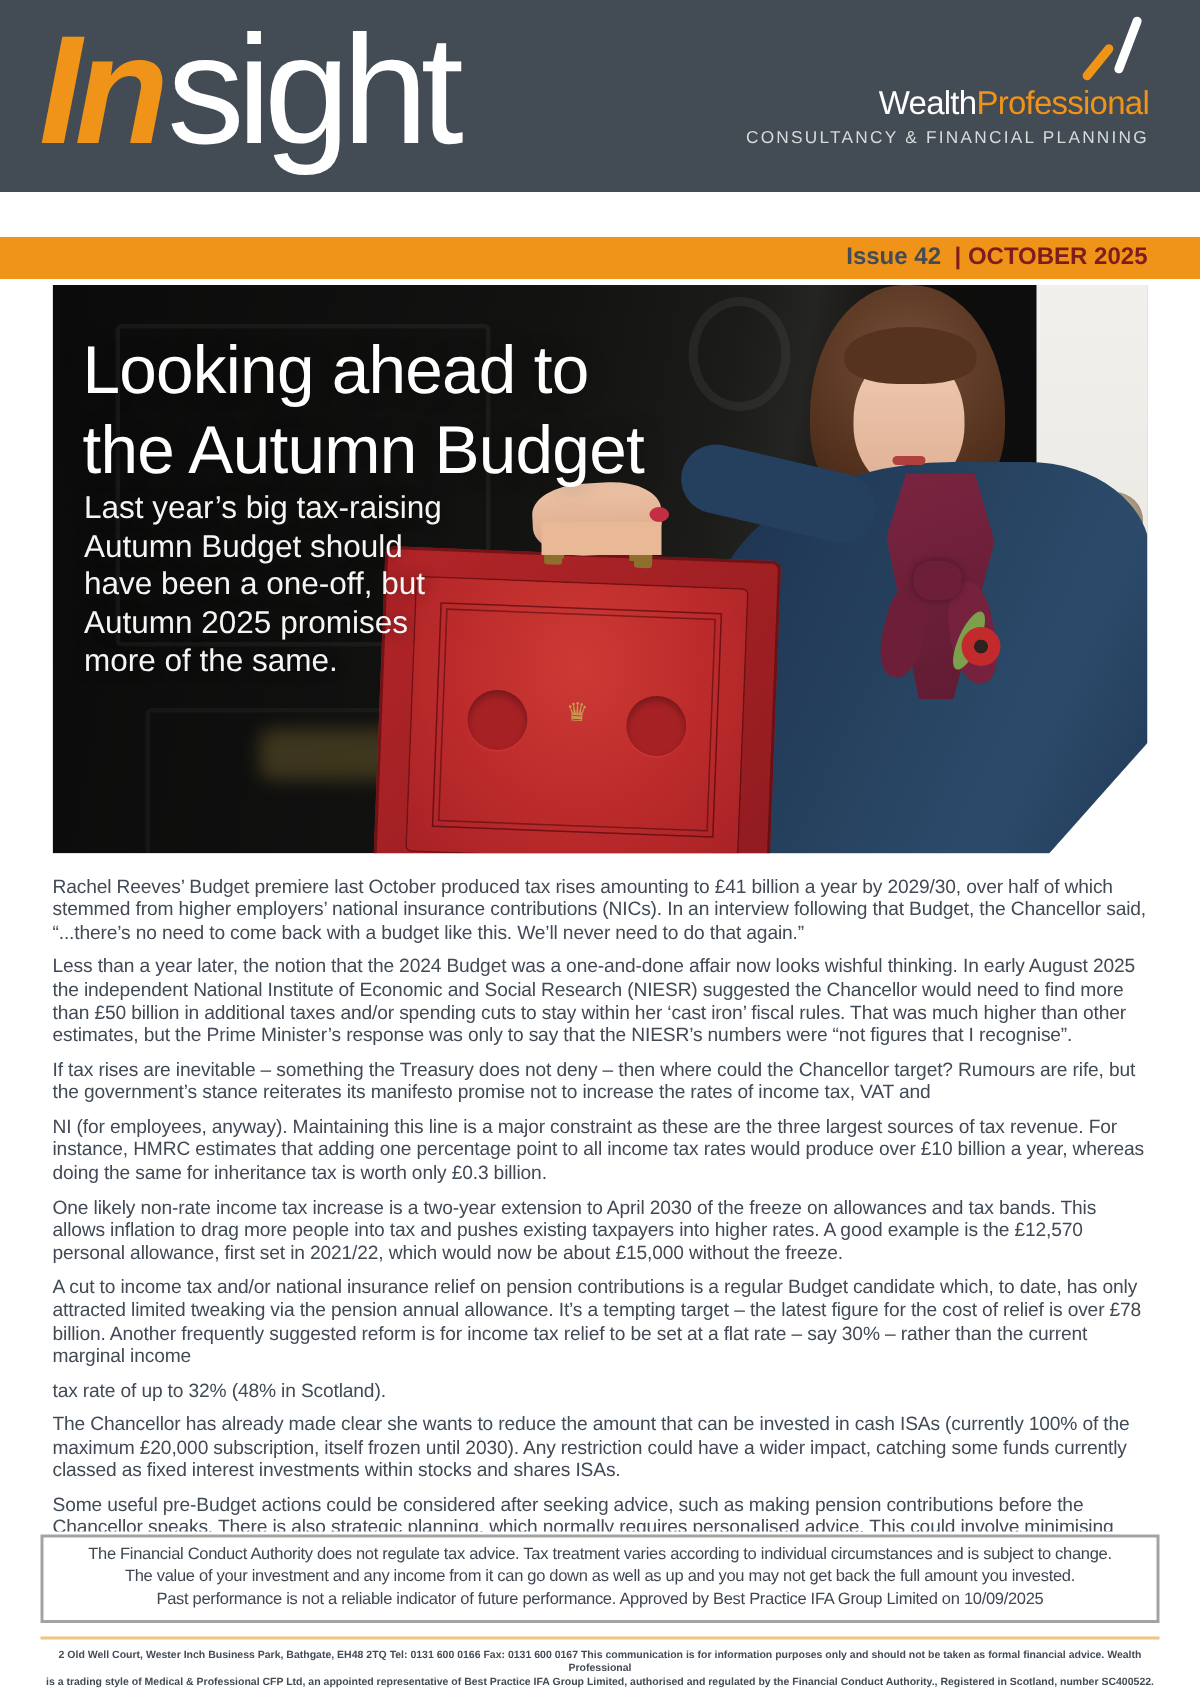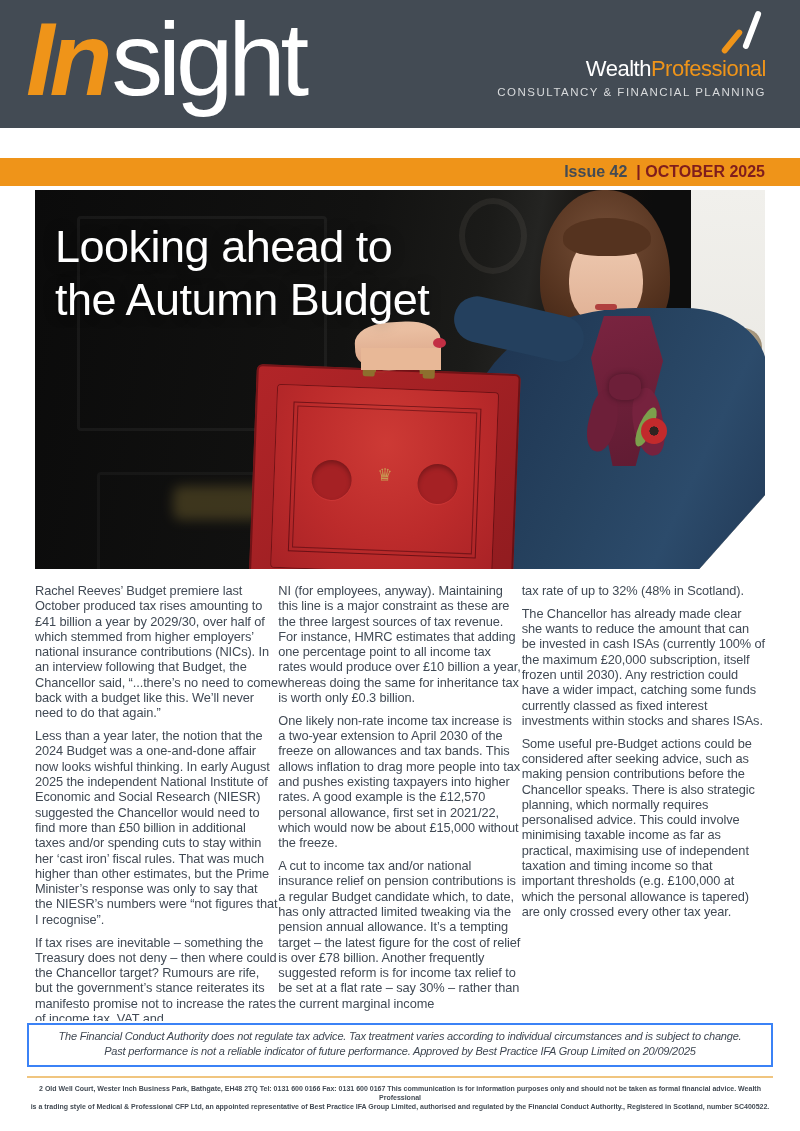--- a/index.html
+++ b/index.html
@@ -111,28 +111,28 @@
                 background:#c22f44; border-radius:50%; }
 
   .hero-headline { position:absolute; left:20px; top:14px; z-index:10; color:#ffffff;
                    font-size:45px; line-height:53px; font-weight:500; letter-spacing:-0.5px;
                    text-shadow:0 0 14px rgba(0,0,0,.35);margin-top:16px; }
   .hero-standfirst { position:absolute; left:21px; top:136px; z-index:10; color:#f5f5f5;
                      font-size:21px; line-height:25.5px; font-weight:400;
                      text-shadow:0 0 10px rgba(0,0,0,.45); }
 
   
-  .article { display:flex; padding:14px 35px 0; height:452px; overflow:hidden; }
+  .article { display:flex; padding:14px 35px 0; height:452px; overflow:hidden;flex-direction:column; }
   .article .col { flex:1; }
   .article p { font-size:12.8px; line-height:15.3px; margin:0 0 7.5px; color:#414A55; letter-spacing:-0.1px; }
   .article h3 { color:#F09B1C; font-size:18px; font-weight:700; margin:3px 0 6px; letter-spacing:-0.2px; }
 
   
-  .disclaimer { margin:2px 27px 0; border:2px solid #3b82f6; padding:4px 14px 6px;
-                text-align:center; font-style:italic; font-size:11px; line-height:15px;
+  .disclaimer { margin:2px 27px 0; border:2px solid #a3a3a3; padding:4px 14px 6px;
+                text-align:center; font-size:11px; line-height:15px;
                 color:#3F4752; font-weight:500; letter-spacing:-0.2px; }
   .divider { margin:9px 27px 6px; height:2px; background:#F0C57F; }
   .smallprint { margin:0 27px; text-align:center; font-size:7px; line-height:9px;
                 color:#434B54; font-weight:600; }
 </style>
 </head>
 <body>
 
 <header class="masthead">
   <div class="logo">
@@ -193,20 +193,27 @@
     <div class="hinge-r"></div>
   </div>
   <div class="fist"></div>
   <div class="fingers"></div>
   <div class="thumb-nail"></div>
 
   <h1 class="hero-headline">
     <div>Looking ahead to</div>
     <div>the Autumn Budget</div>
   </h1>
+  <div class="hero-standfirst">
+    <div>Last year’s big tax-raising</div>
+    <div>Autumn Budget should</div>
+    <div>have been a one-off, but</div>
+    <div>Autumn 2025 promises</div>
+    <div>more of the same.</div>
+  </div>
 </section>
 
 <main class="article">
   <div class="col">
       <p>Rachel Reeves’ Budget premiere last October produced tax rises amounting to £41 billion a year by 2029/30, over half of which stemmed from higher employers’ national insurance contributions (NICs). In an interview following that Budget, the Chancellor said, “...there’s no need to come back with a budget like this. We’ll never need to do that again.”</p>
       <p>Less than a year later, the notion that the 2024 Budget was a one-and-done affair now looks wishful thinking. In early August 2025 the independent National Institute of Economic and Social Research (NIESR) suggested the Chancellor would need to find more than £50 billion in additional taxes and/or spending cuts to stay within her ‘cast iron’ fiscal rules. That was much higher than other estimates, but the Prime Minister’s response was only to say that the NIESR’s numbers were “not figures that I recognise”.</p>
       <p>If tax rises are inevitable – something the Treasury does not deny – then where could the Chancellor target? Rumours are rife, but the government’s stance reiterates its manifesto promise not to increase the rates of income tax, VAT and</p>
     </div>
   <div class="col">
       <p>NI (for employees, anyway). Maintaining this line is a major constraint as these are the three largest sources of tax revenue. For instance, HMRC estimates that adding one percentage point to all income tax rates would produce over £10 billion a year, whereas doing the same for inheritance tax is worth only £0.3 billion.</p>
@@ -215,21 +222,22 @@
     </div>
   <div class="col">
       <p>tax rate of up to 32% (48% in Scotland).</p>
       <p>The Chancellor has already made clear she wants to reduce the amount that can be invested in cash ISAs (currently 100% of the maximum £20,000 subscription, itself frozen until 2030). Any restriction could have a wider impact, catching some funds currently classed as fixed interest investments within stocks and shares ISAs.</p>
       <p>Some useful pre-Budget actions could be considered after seeking advice, such as making pension contributions before the Chancellor speaks. There is also strategic planning, which normally requires personalised advice. This could involve minimising taxable income as far as practical, maximising use of independent taxation and timing income so that important thresholds (e.g. £100,000 at which the personal allowance is tapered) are only crossed every other tax year.</p>
     </div>
 </main>
 
 <div class="disclaimer">
   <div>The Financial Conduct Authority does not regulate tax advice. Tax treatment varies according to individual circumstances and is subject to change.</div>
-  <div>Past performance is not a reliable indicator of future performance. Approved by Best Practice IFA Group Limited on 20/09/2025</div>
+  <div>The value of your investment and any income from it can go down as well as up and you may not get back the full amount you invested.</div>
+  <div>Past performance is not a reliable indicator of future performance. Approved by Best Practice IFA Group Limited on 10/09/2025</div>
 </div>
 
 <div class="divider"></div>
 
 <div class="smallprint">
   <div>2 Old Well Court, Wester Inch Business Park, Bathgate, EH48 2TQ  Tel: 0131 600 0166  Fax: 0131 600 0167 This communication is for information purposes only and should not be taken as formal financial advice. Wealth Professional</div>
   <div>is a trading style of Medical &amp; Professional CFP Ltd, an appointed representative of Best Practice IFA Group Limited, authorised and regulated by the Financial Conduct Authority., Registered in Scotland, number SC400522.</div>
 </div>
 
 </body></html>

